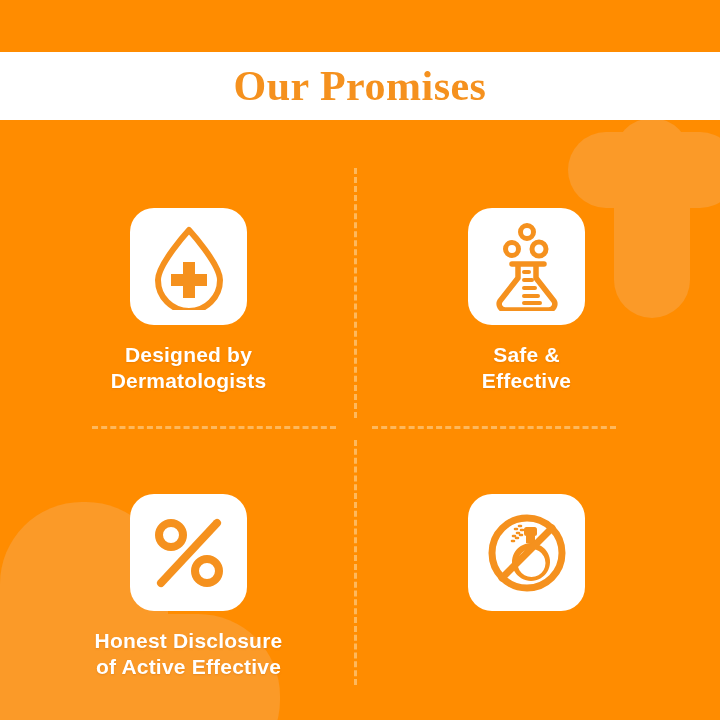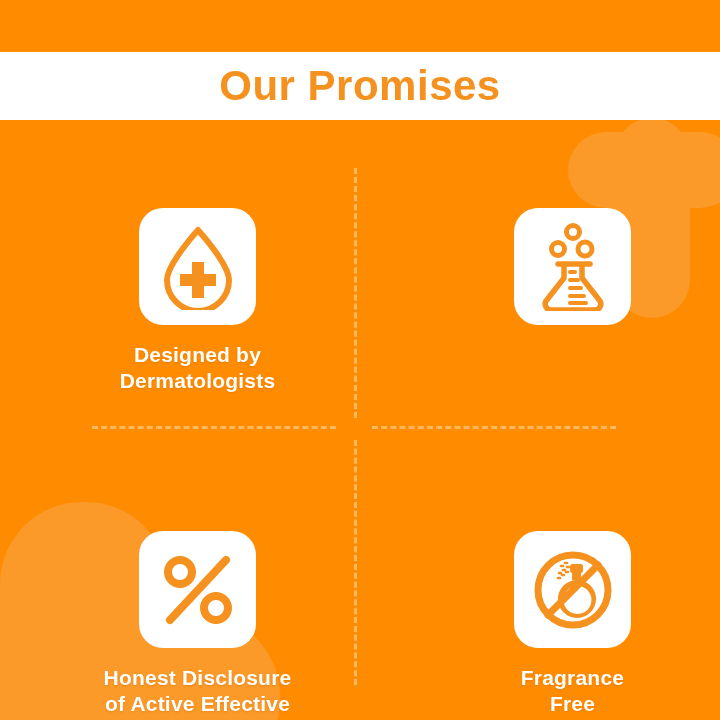--- a/index.html
+++ b/index.html
@@ -74,20 +74,21 @@
     justify-content: center;
     z-index: 4;
   }
   #page-title {
     font-size: 42px;
     font-weight: bold;
     color: #F5911E;
     letter-spacing: 0.5px;
     line-height: 1;
     white-space: nowrap;
+    font-family: Liberation Serif, serif;
   }
   .v-divider {
     position: absolute;
     left: 354px;
     width: 0;
     border-left: 3px dashed #FEB85C;
     z-index: 2;
   }
   #divider-vertical-top { top: 168px; height: 250px; }
   #divider-vertical-bottom { top: 440px; height: 245px; }
@@ -98,29 +99,28 @@
     height: 0;
     border-top: 3px dashed #FEB85C;
     z-index: 2;
   }
   #divider-horizontal-left  { left: 92px;  width: 244px; }
   #divider-horizontal-right { left: 372px; width: 244px; }
 
   
   #promise-grid {
     position: absolute;
-    left: 16px;
+    left: 7px;
     top: 120px;
     width: 624px;
     height: 600px;
     display: grid;
     grid-template-columns: 355px 365px;
     grid-template-rows: 306px 294px;
     z-index: 3;
-    gap: 37px;
   }
   .promise-cell {
     display: flex;
     flex-direction: column;
     align-items: center;
     justify-content: flex-start;
   }
   .promise-cell.col-left  { padding-left: 8px; }
   .promise-cell.col-right { padding-right: 36px; }
   .promise-cell.row-top    { padding-top: 88px; }
@@ -194,20 +194,22 @@
         <span>
           <svg width="80" height="88" viewBox="0 0 80 88" fill="none">
             <circle cx="40" cy="9" r="6.5" stroke="#F5911E" stroke-width="5" fill="none"></circle>
             <circle cx="25" cy="26" r="6.5" stroke="#F5911E" stroke-width="5" fill="none"></circle>
             <circle cx="52" cy="26" r="7" stroke="#F5911E" stroke-width="5" fill="none"></circle>
             <path d="M25 41 h32 M31 41 v14 L13 78 a6 6 0 0 0 5 9 h44 a6 6 0 0 0 5 -9 L49 55 V41" stroke="#F5911E" stroke-width="5.5" fill="none" stroke-linejoin="round" stroke-linecap="round"></path>
             <path d="M37 49 h5 M37 57 h8 M37 65 h11 M37 73 h14 M37 80 h16" stroke="#F5911E" stroke-width="4" stroke-linecap="round"></path>
           </svg>
         </span>
       </div>
+      <div class="promise-label">Safe &amp;
+Effective</div>
     </div>
 
     <div class="promise-cell col-left row-bottom">
       <div class="icon-card">
         <span>
           <svg width="76" height="76" viewBox="0 0 76 76" fill="none">
             <circle cx="20" cy="20" r="12" stroke="#F5911E" stroke-width="8" fill="none"></circle>
             <circle cx="56" cy="56" r="12" stroke="#F5911E" stroke-width="8" fill="none"></circle>
             <path d="M66 8 L10 68" stroke="#F5911E" stroke-width="8" stroke-linecap="round"></path>
           </svg>
@@ -226,18 +228,16 @@
               <rect x="41" y="24" width="9" height="8" fill="#F5911E"></rect>
               <path d="M45 32 a19 19 0 1 0 2 0 z" fill="#F5911E"></path>
               <path d="M46 38 a14 14 0 1 0 1 0 z" fill="#FFFFFF"></path>
               <path d="M36 19 h2 M32 22 h2 M28 25 h2 M35 24 h2 M31 27 h2 M27 30 h2 M34 15 h2 M30 18 h2" stroke="#F5911E" stroke-width="2.6" stroke-linecap="round"></path>
             </g>
             <circle cx="42" cy="42" r="35" stroke="#F5911E" stroke-width="7" fill="none"></circle>
             <path d="M17 67 L67 17" stroke="#F5911E" stroke-width="7" stroke-linecap="round"></path>
           </svg>
         </span>
       </div>
-      <div class="promise-label">Fragrance
-Free</div>
     </div>
 
   </div>
 </div>
 
 </body></html>

